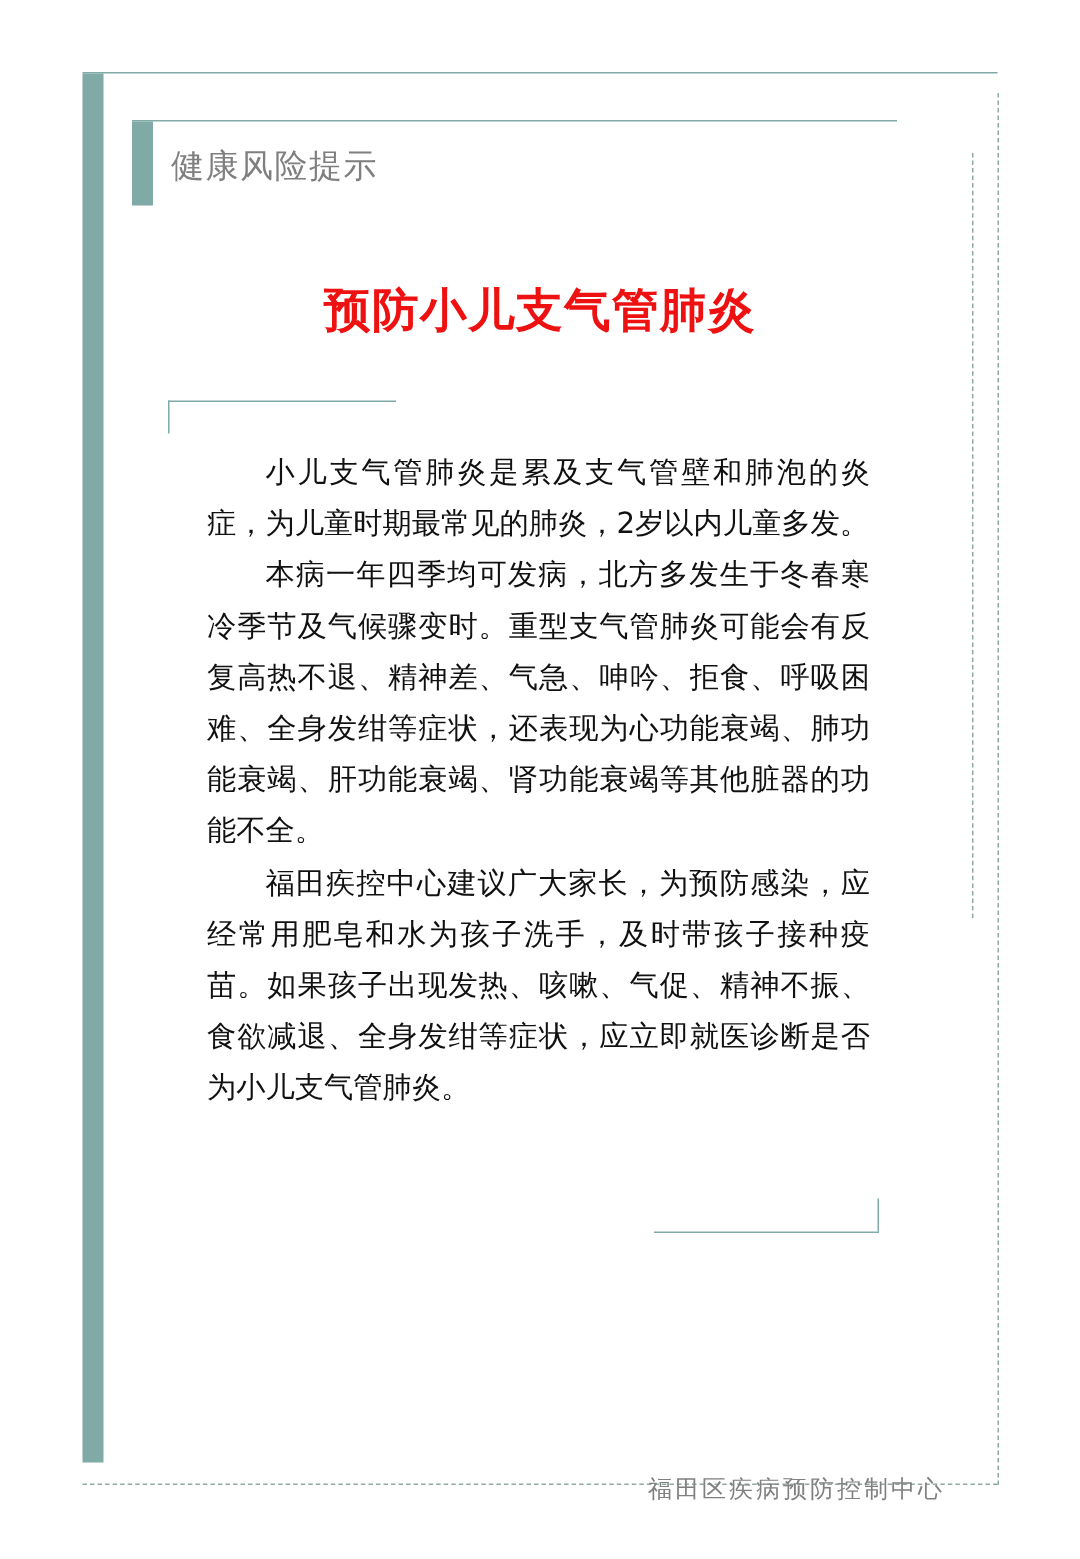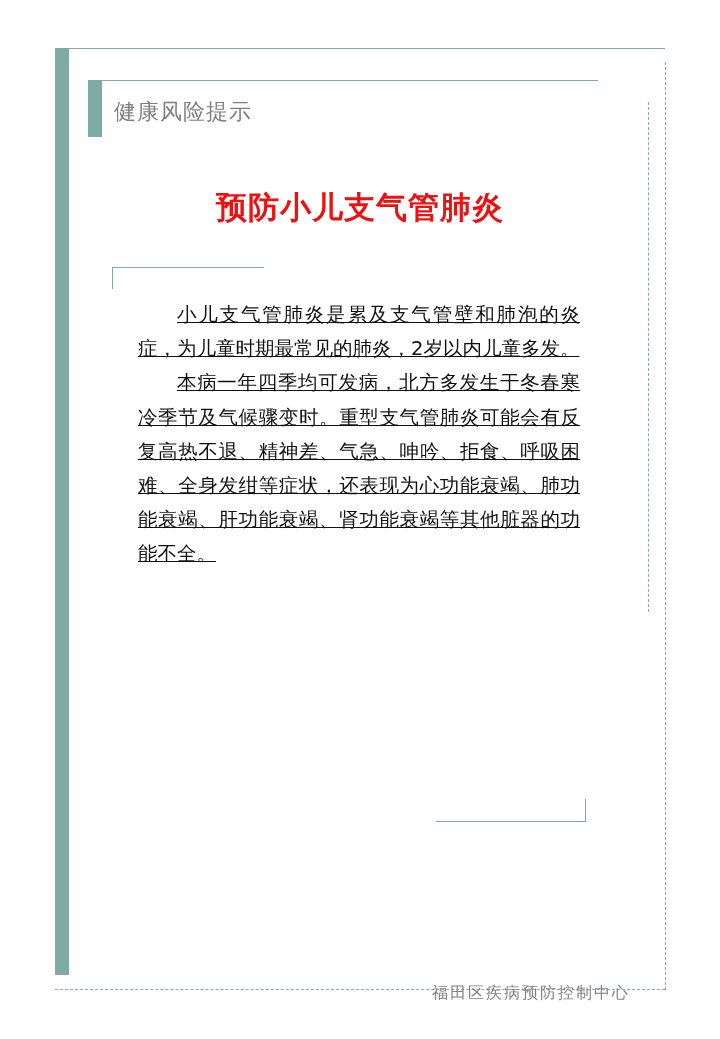--- a/index.html
+++ b/index.html
@@ -87,21 +87,20 @@
     .body-text {
       left: 138px; top: 298px; width: 442px;
       font-size: 19.5px;
       line-height: 34.2px;
       color: #111111;
     }
     .body-text p {
       margin: 0;
       text-indent: 2em;
       text-align: justify;
-      text-decoration: underline;
     }
 
     
     .bracket-br-h {
       left: 436px; top: 821px; width: 150px; height: 0;
       border-top: 1px solid #80aaa6;
     }
     .bracket-br-v {
       left: 585px; top: 799px; width: 0; height: 22px;
       border-left: 1px solid #80aaa6;
@@ -131,18 +130,19 @@
 <div class="abs header-label">健康风险提示</div>
 
 <div class="abs title">预防小儿支气管肺炎</div>
 
 <div class="abs bracket-tl-h"></div>
 <div class="abs bracket-tl-v"></div>
 
 <div class="abs body-text">
   <p>小儿支气管肺炎是累及支气管壁和肺泡的炎症，为儿童时期最常见的肺炎，2岁以内儿童多发。</p>
   <p>本病一年四季均可发病，北方多发生于冬春寒冷季节及气候骤变时。重型支气管肺炎可能会有反复高热不退、精神差、气急、呻吟、拒食、呼吸困难、全身发绀等症状，还表现为心功能衰竭、肺功能衰竭、肝功能衰竭、肾功能衰竭等其他脏器的功能不全。</p>
+  <p>福田疾控中心建议广大家长，为预防感染，应经常用肥皂和水为孩子洗手，及时带孩子接种疫苗。如果孩子出现发热、咳嗽、气促、精神不振、食欲减退、全身发绀等症状，应立即就医诊断是否为小儿支气管肺炎。</p>
 </div>
 
 <div class="abs bracket-br-h"></div>
 <div class="abs bracket-br-v"></div>
 
 <div class="abs footer-org">福田区疾病预防控制中心</div>
 
 </body></html>

